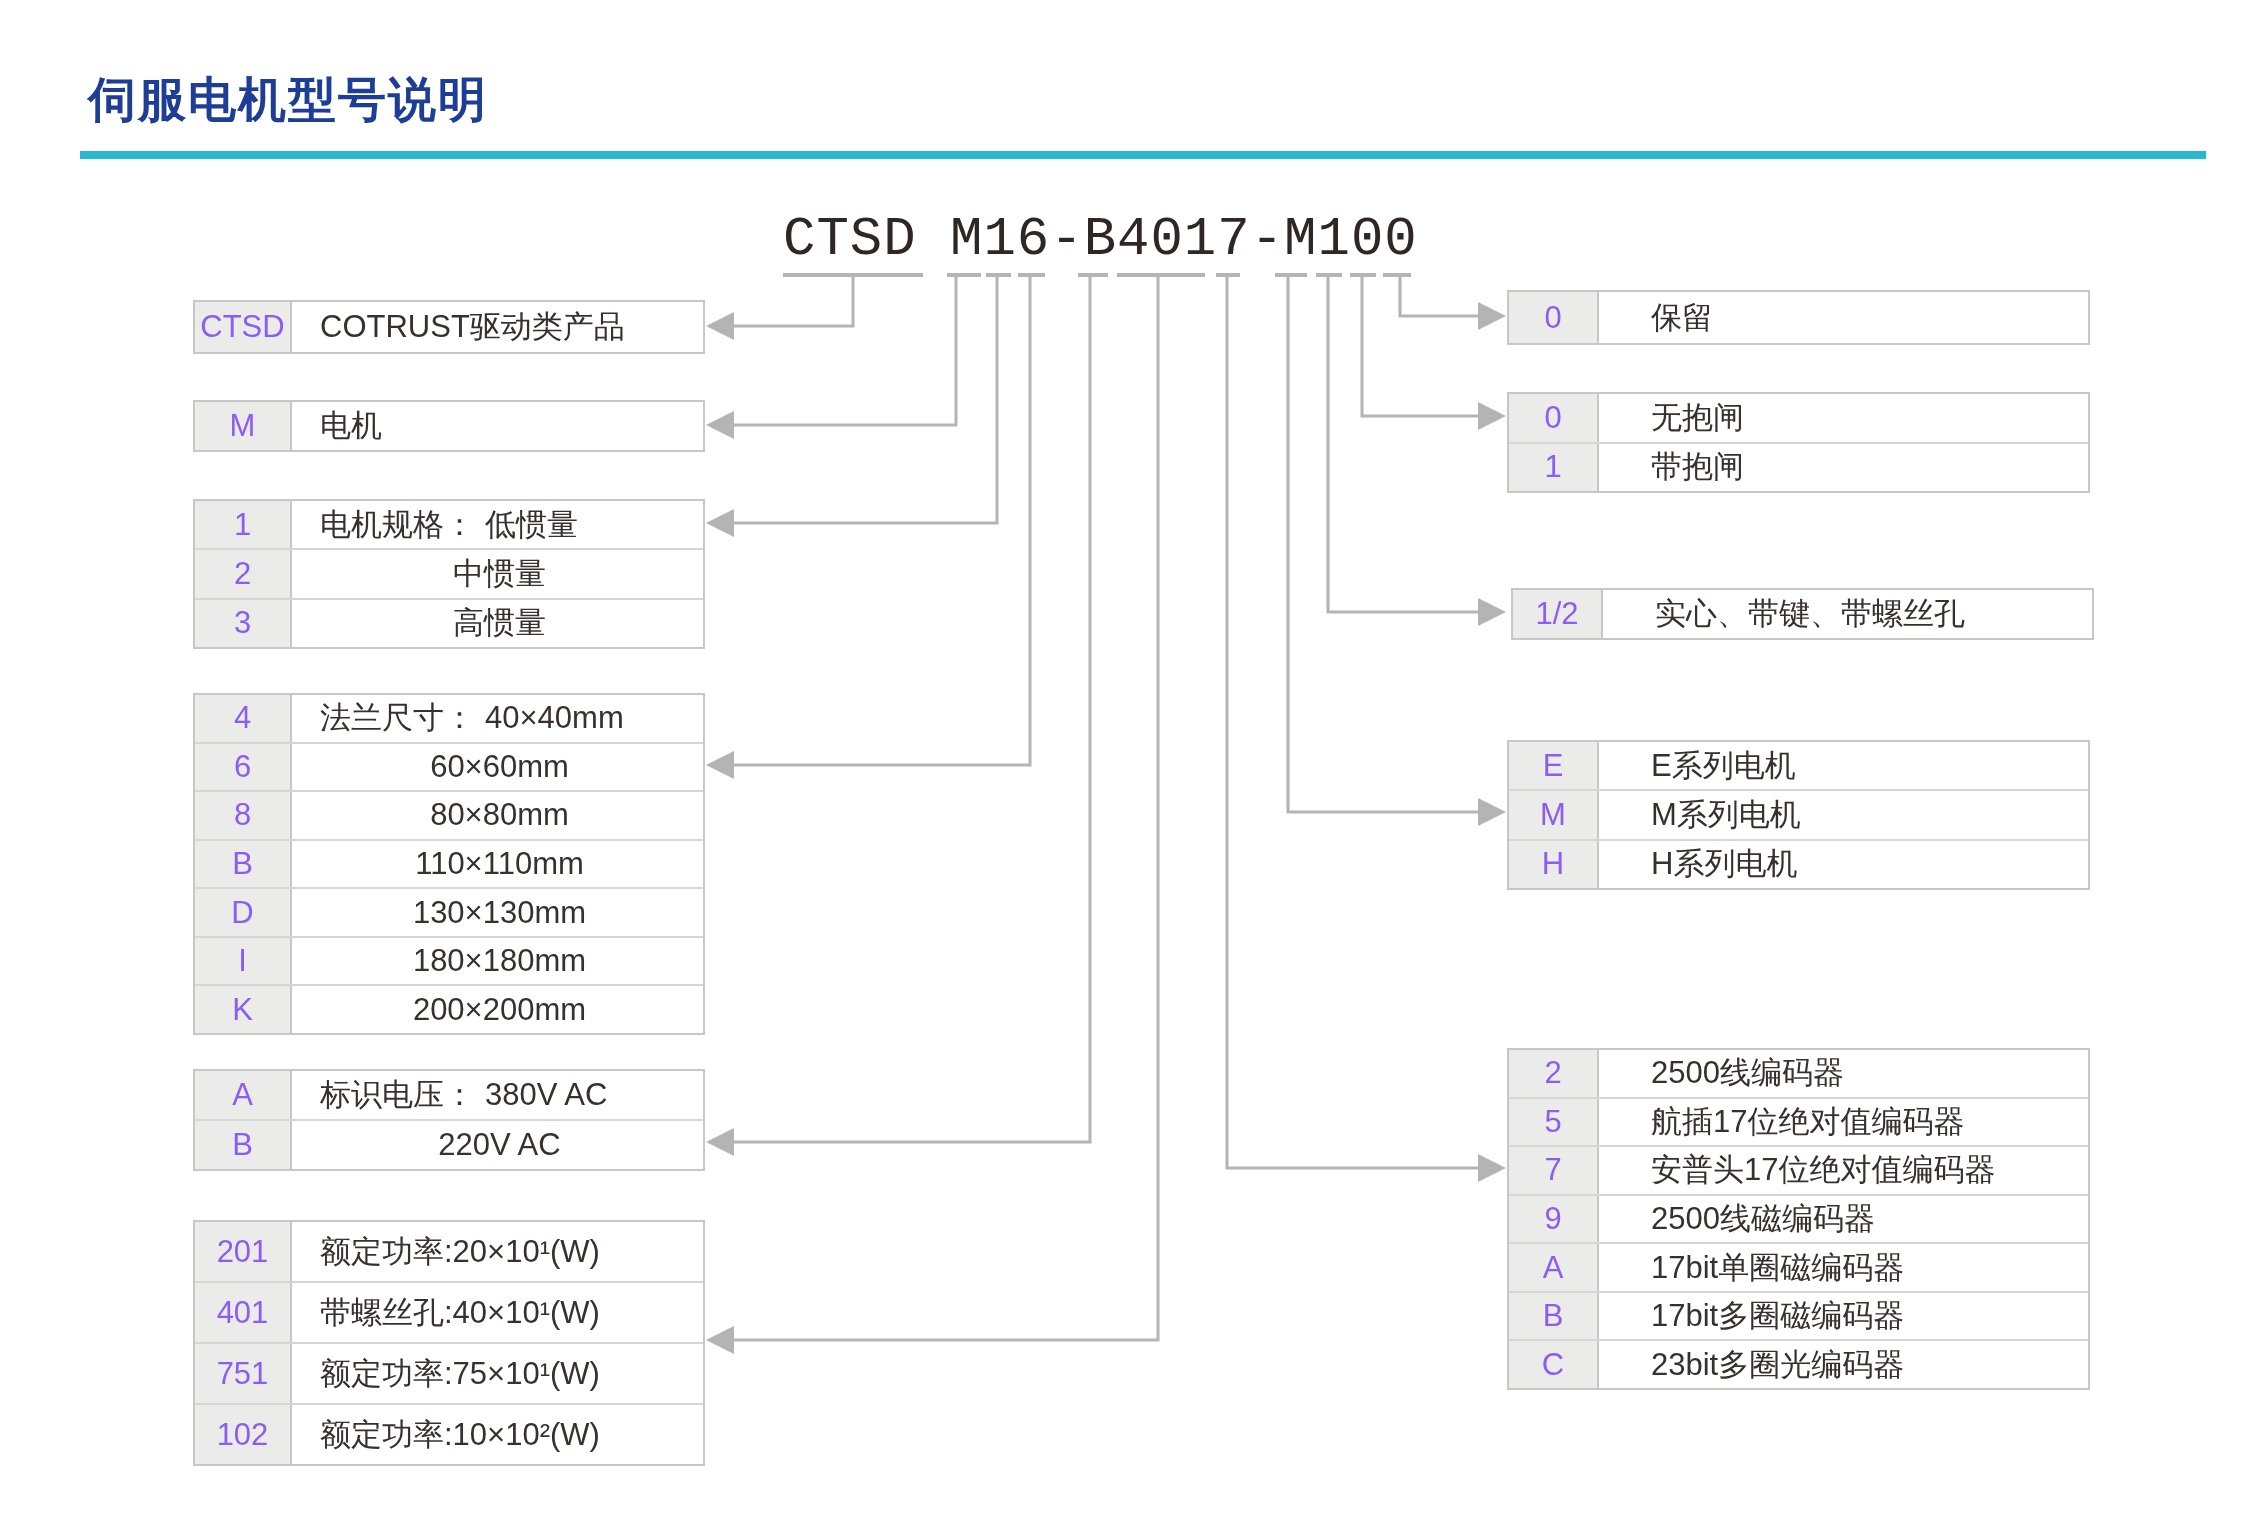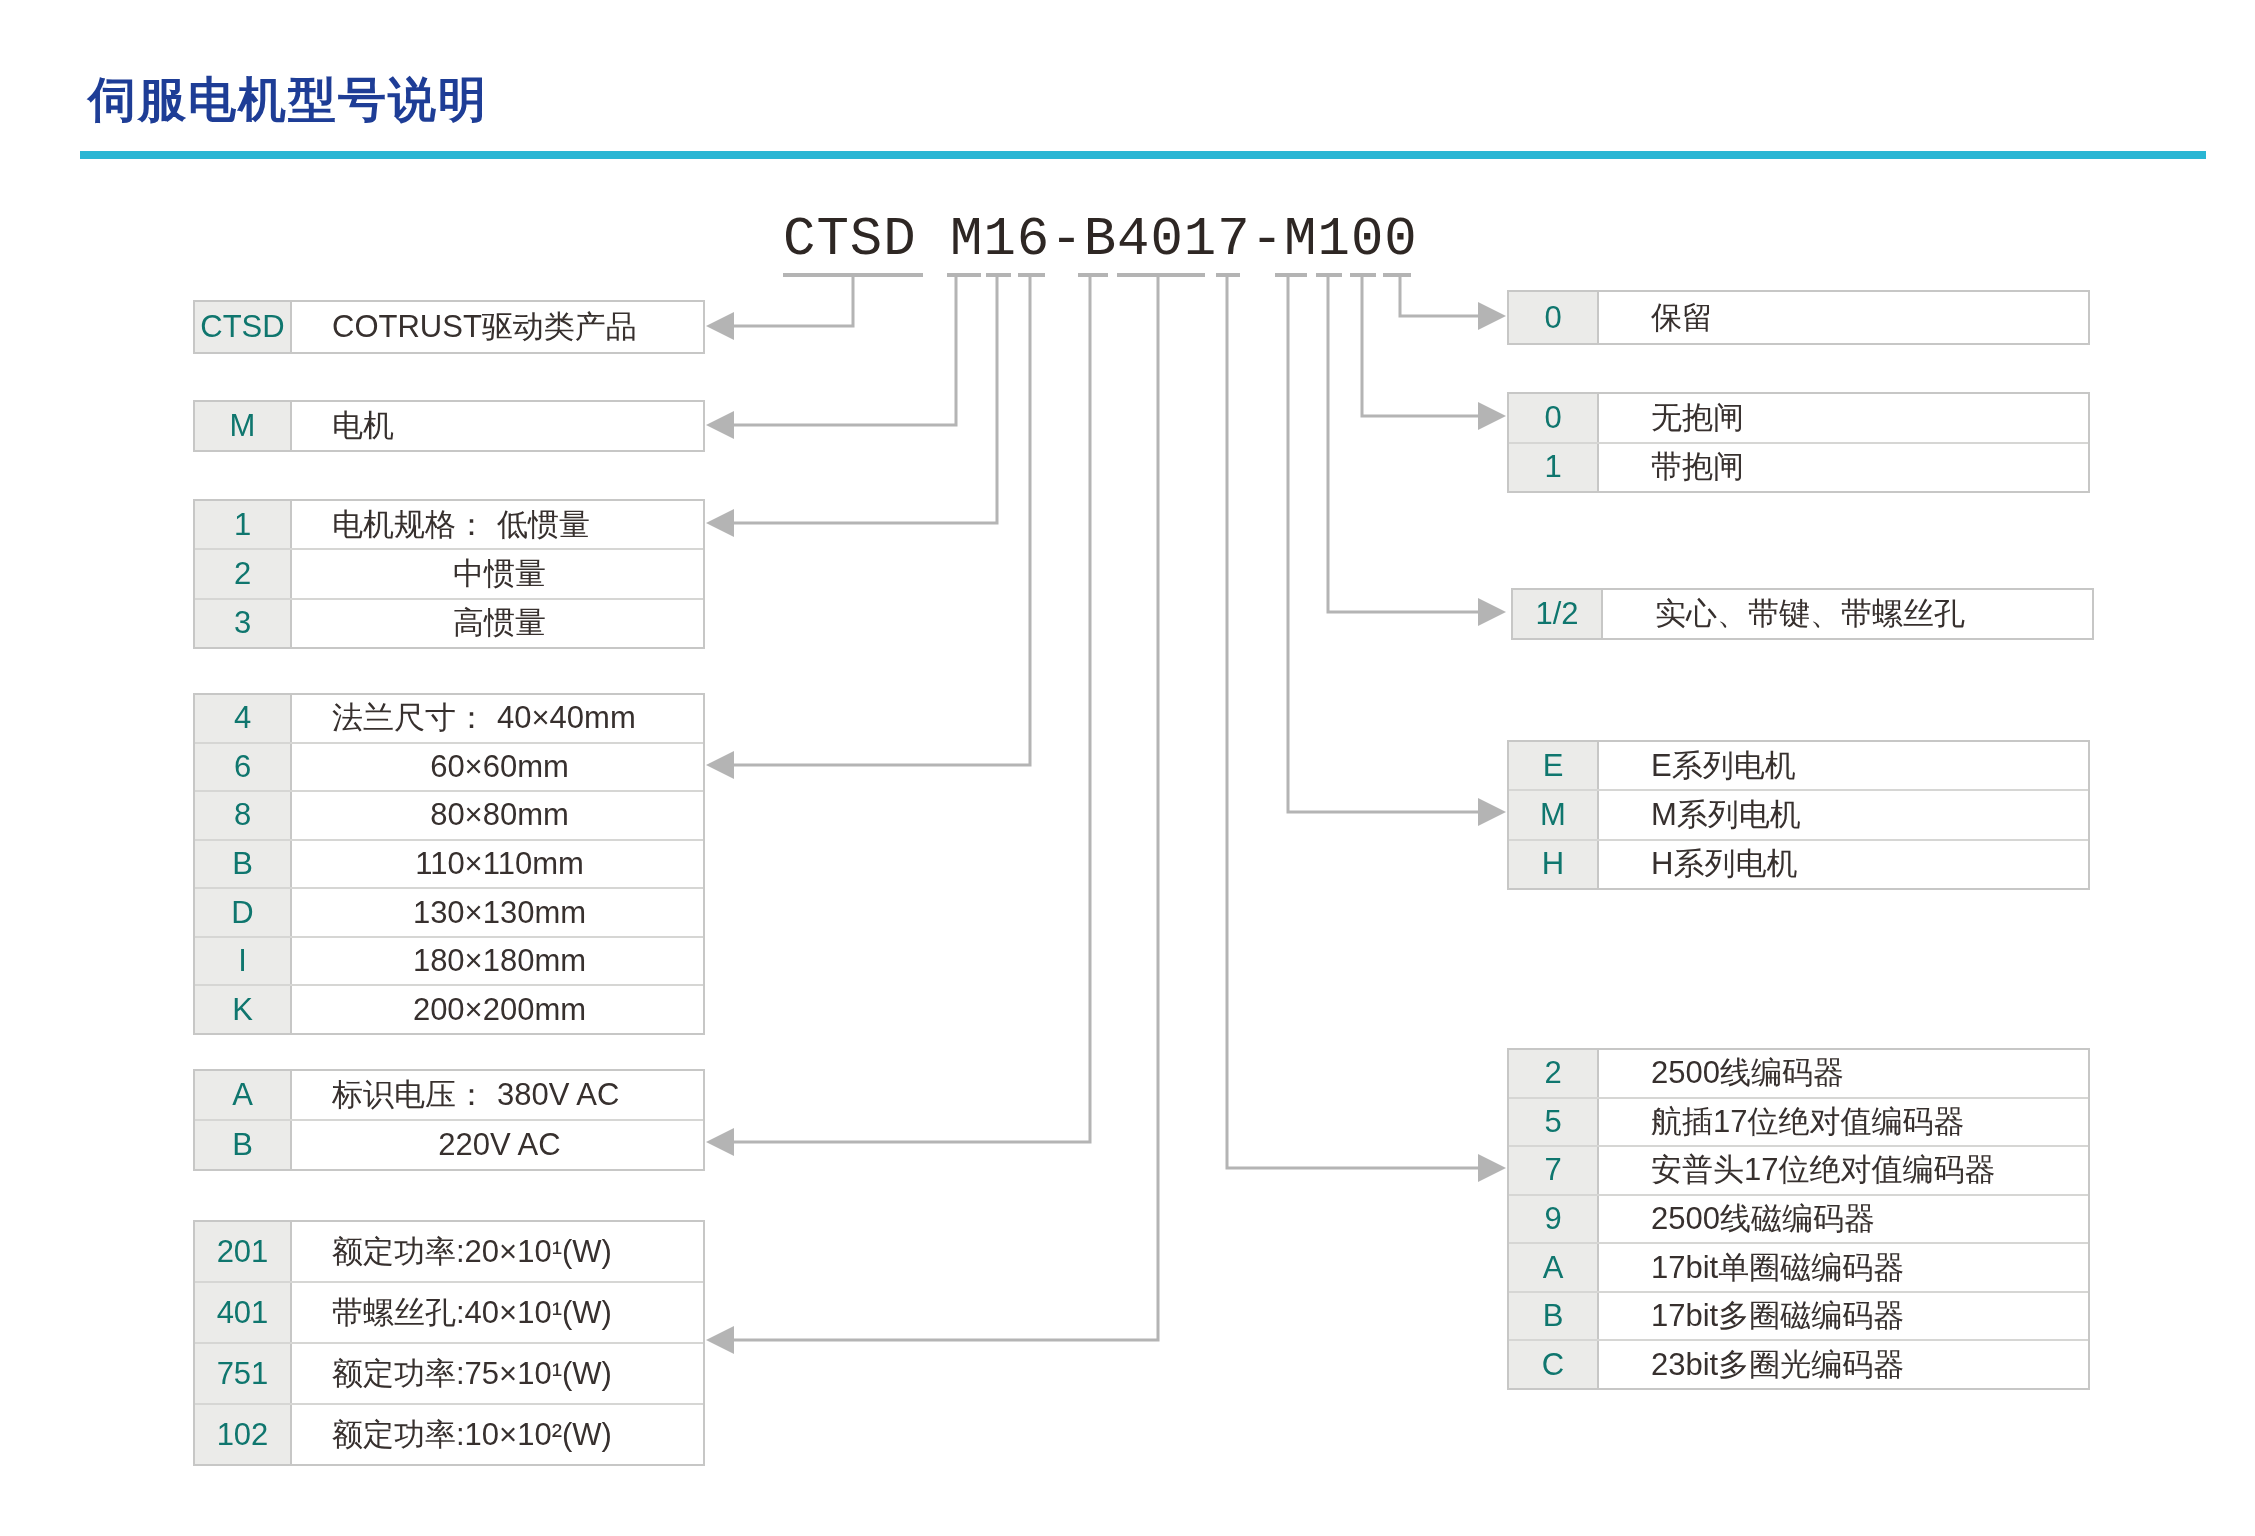--- a/index.html
+++ b/index.html
@@ -16,23 +16,23 @@
 
   .u{position:absolute;top:273px;height:4px;background:#b4b4b4;}
 
   .connectors{position:absolute;left:0;top:0;}
 
   .tbl{position:absolute;border:2px solid #c7c7c6;box-sizing:border-box;
        display:flex;flex-direction:column;background:#ffffff;}
   .trow{flex:1;display:flex;align-items:stretch;min-height:0;}
   .trow + .trow{border-top:2px solid #d6d6d4;}
   .kcell{flex:none;width:95px;background:#ebebe9;border-right:2px solid #c7c7c6;
-         display:flex;align-items:center;justify-content:center;font-size:31px;color:#0f766e;}
+         display:flex;align-items:center;justify-content:center;font-size:31px;color:#8b5cf6;}
   .tbl.right .kcell{width:88px;}
-  .vcell{flex:1;display:flex;align-items:center;padding-left:40px;font-size:31px;color:#37302e;white-space:nowrap;}
+  .vcell{flex:1;display:flex;align-items:center;padding-left:28px;font-size:31px;color:#37302e;white-space:nowrap;}
   .tbl.right .vcell{padding-left:52px;}
   .vcell.center{justify-content:center;padding-left:4px;}
   .lbl{margin-right:10px;}
 </style>
 </head>
 <body>
 
 <div class="canvas">
 
   <div class="page-title">伺服电机型号说明</div>

